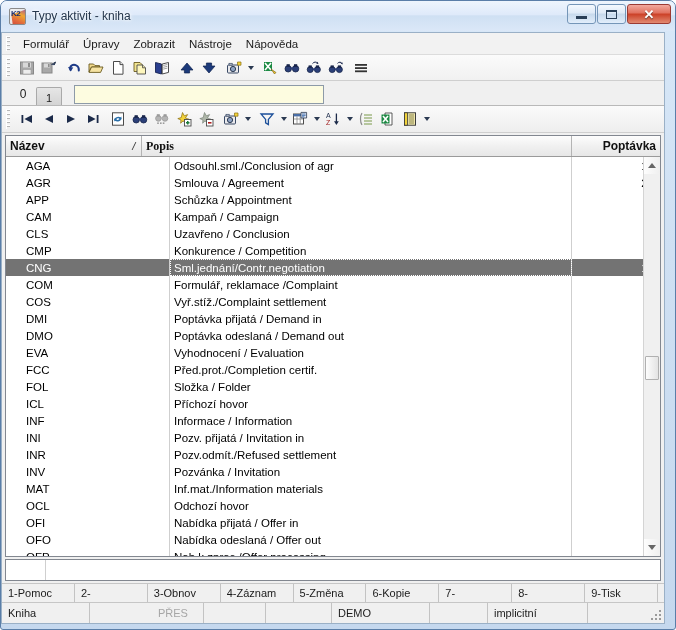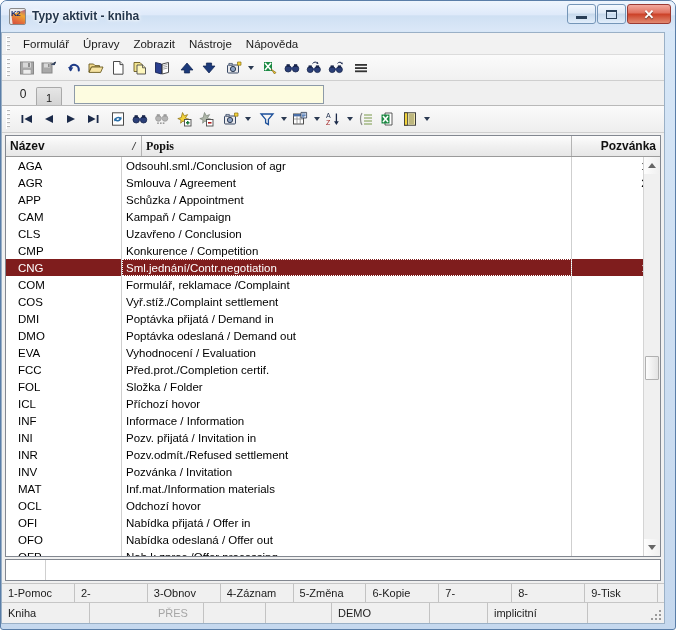--- a/index.html
+++ b/index.html
@@ -53,21 +53,20 @@
     width:16px; height:16px;
     background: linear-gradient(40deg, #c11f1f 0%, #e05a2b 40%, #f0a01c 70%, #9a3d9a 100%);
     transform: rotate(-20deg) skewX(-12deg);
     opacity:0.9;
   }
   #title-text {
     font-size: 12px;
     color: #24364c;
     text-shadow: 0 0 3px #ffffff, 0 0 5px #ffffff;
     white-space: nowrap;
-    font-weight: bold;
   }
   #winbuttons {
     position: absolute;
     right: 4px; top: 3px;
     display: flex;
     gap: 1px;
   }
   .winbtn {
     width: 29px; height: 20px;
     border: 1px solid #7596b8;
@@ -258,31 +257,31 @@
     overflow: hidden;
     position: relative;
   }
   .row {
     height: 17px;
     display: flex;
     align-items: center;
     font-size: 11.5px;
     color: #000;
   }
-  .row.selected { background: #7f1d1d; color: #ffffff; align-items: flex-end; }
+  .row.selected { background: #737373; color: #ffffff; align-items: flex-end; }
   .cell {
     height: 17px;
     display: flex;
     align-items: center;
     padding: 0 4px;
     overflow: hidden;
     white-space: nowrap;
     border-right: 1px solid #cfcfcf;
   }
-  .cell.c-nazev { width: 116px; padding-left: 12px; }
+  .cell.c-nazev { width: 164px; padding-left: 20px; }
   .cell.c-popis { flex: 1; }
   .cell.c-hodn  { width: 88px; justify-content: flex-end; border-right: none; padding-right: 6px; }
   .row.selected .cell.c-popis {
     outline: 1px dotted #ffffff;
     outline-offset: -1px;
   }
   
   #vscroll {
     position: absolute;
     right: 0; top: 21px; bottom: 0;
@@ -701,21 +700,21 @@
 
         <div id="gridheader">
           <div class="hcell col-nazev">
             <span>Název</span>
             <span class="sort-mark">⁄</span>
           </div>
           <div class="hcell col-popis">
             <span>Popis</span>
           </div>
           <div class="hcell col-hodn">
-            <span>Pozvánka</span>
+            <span>Poptávka</span>
           </div>
         </div>
 
         <div id="gridbody">
             <div class="row">
               <div class="cell c-nazev">AGA</div>
               <div class="cell c-popis">Odsouhl.sml./Conclusion of agr</div>
               <div class="cell c-hodn">15</div>
             </div>
             <div class="row">

